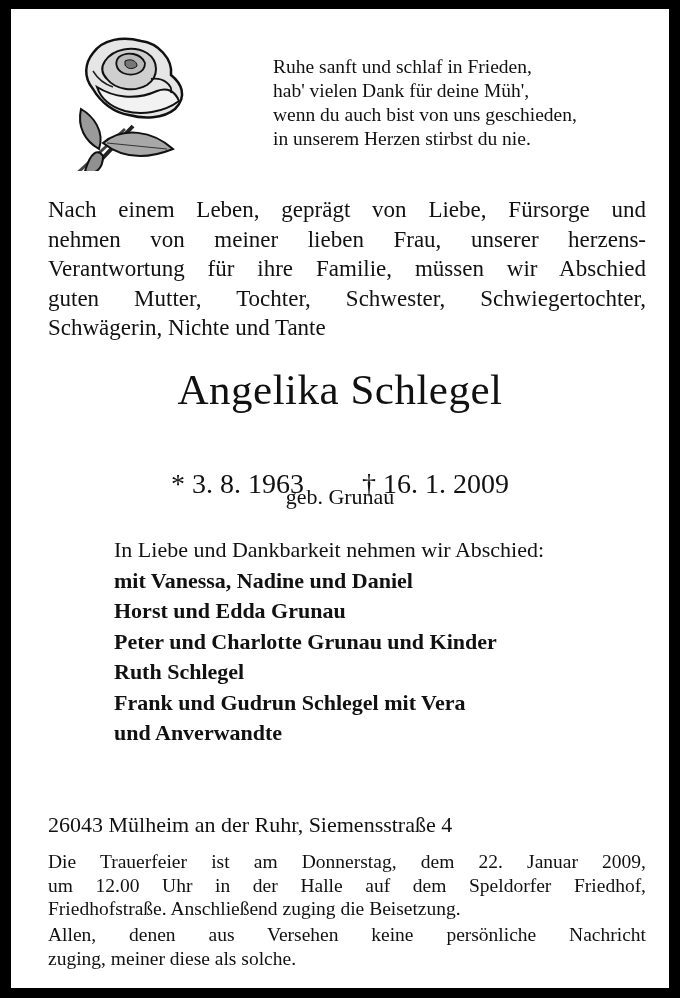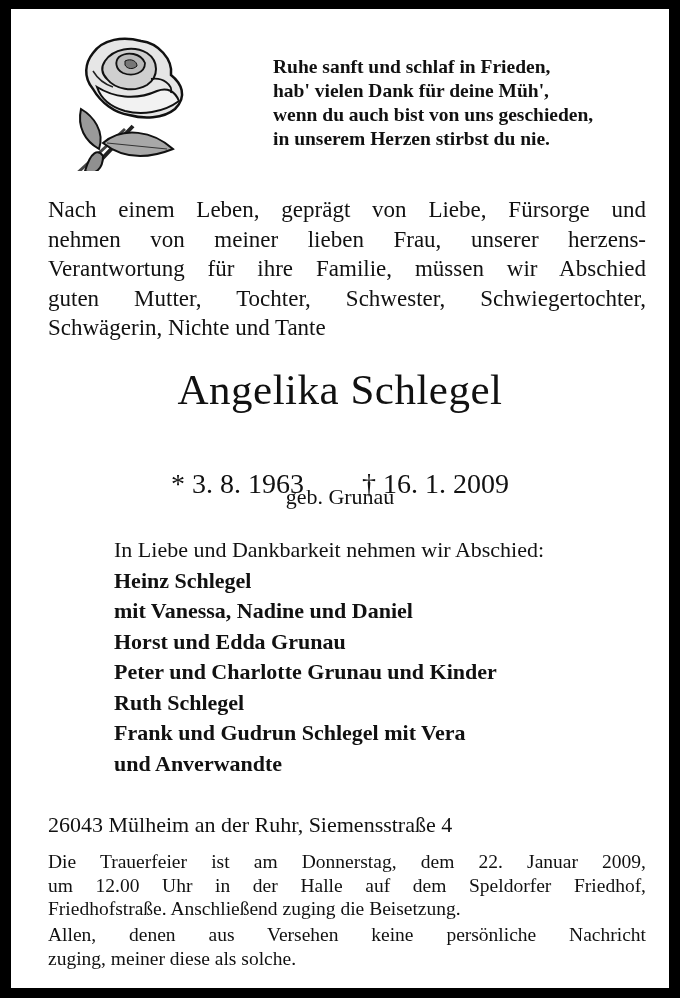--- a/index.html
+++ b/index.html
@@ -8,21 +8,21 @@
       position: absolute; left: 0; top: 0; width: 680px; height: 998px;
       box-sizing: border-box;
       border-left: 11px solid #000; border-top: 9px solid #000;
       border-right: 11px solid #000; border-bottom: 10px solid #000;
       background: #fff;
       font-family: "Liberation Serif", "DejaVu Serif", serif;
       color: #111;
     }
     .rose { position: absolute; left: 52px; top: 22px; width: 130px; height: 140px; }
     .poem { position: absolute; left: 262px; top: 46px; font-size: 19.5px; line-height: 24px; }
-    .poem div { white-space: nowrap; font-weight: bold; }
+    .poem div { white-space: nowrap; }
     .intro {
       position: absolute; left: 37px; top: 186px; width: 598px;
       font-size: 23px; line-height: 29.5px; text-align: justify;
     }
     .intro .line { display: block; text-align: justify; text-align-last: justify; white-space: nowrap; }
     .intro .line.last { text-align-last: left; }
     .name {
       position: absolute; left: 0; right: 0; top: 346px; text-align: center;
       font-size: 43px; line-height: 70px; letter-spacing: 0.5px;
     }
@@ -83,21 +83,20 @@
   </div>
 
   <div class="name">Angelika Schlegel</div>
   <div class="maiden">geb. Grunau</div>
   <div class="dates">
     <span>* 3. 8. 1963</span><span class="gap"></span><span>† 16. 1. 2009</span>
   </div>
 
   <div class="mourners">
     <div class="lead">In Liebe und Dankbarkeit nehmen wir Abschied:</div>
-    <div class="m">Heinz Schlegel</div>
     <div class="m">mit Vanessa, Nadine und Daniel</div>
     <div class="m">Horst und Edda Grunau</div>
     <div class="m">Peter und Charlotte Grunau und Kinder</div>
     <div class="m">Ruth Schlegel</div>
     <div class="m">Frank und Gudrun Schlegel mit Vera</div>
     <div class="m">und Anverwandte</div>
   </div>
 
   <div class="address">26043 Mülheim an der Ruhr, Siemensstraße 4</div>
 

